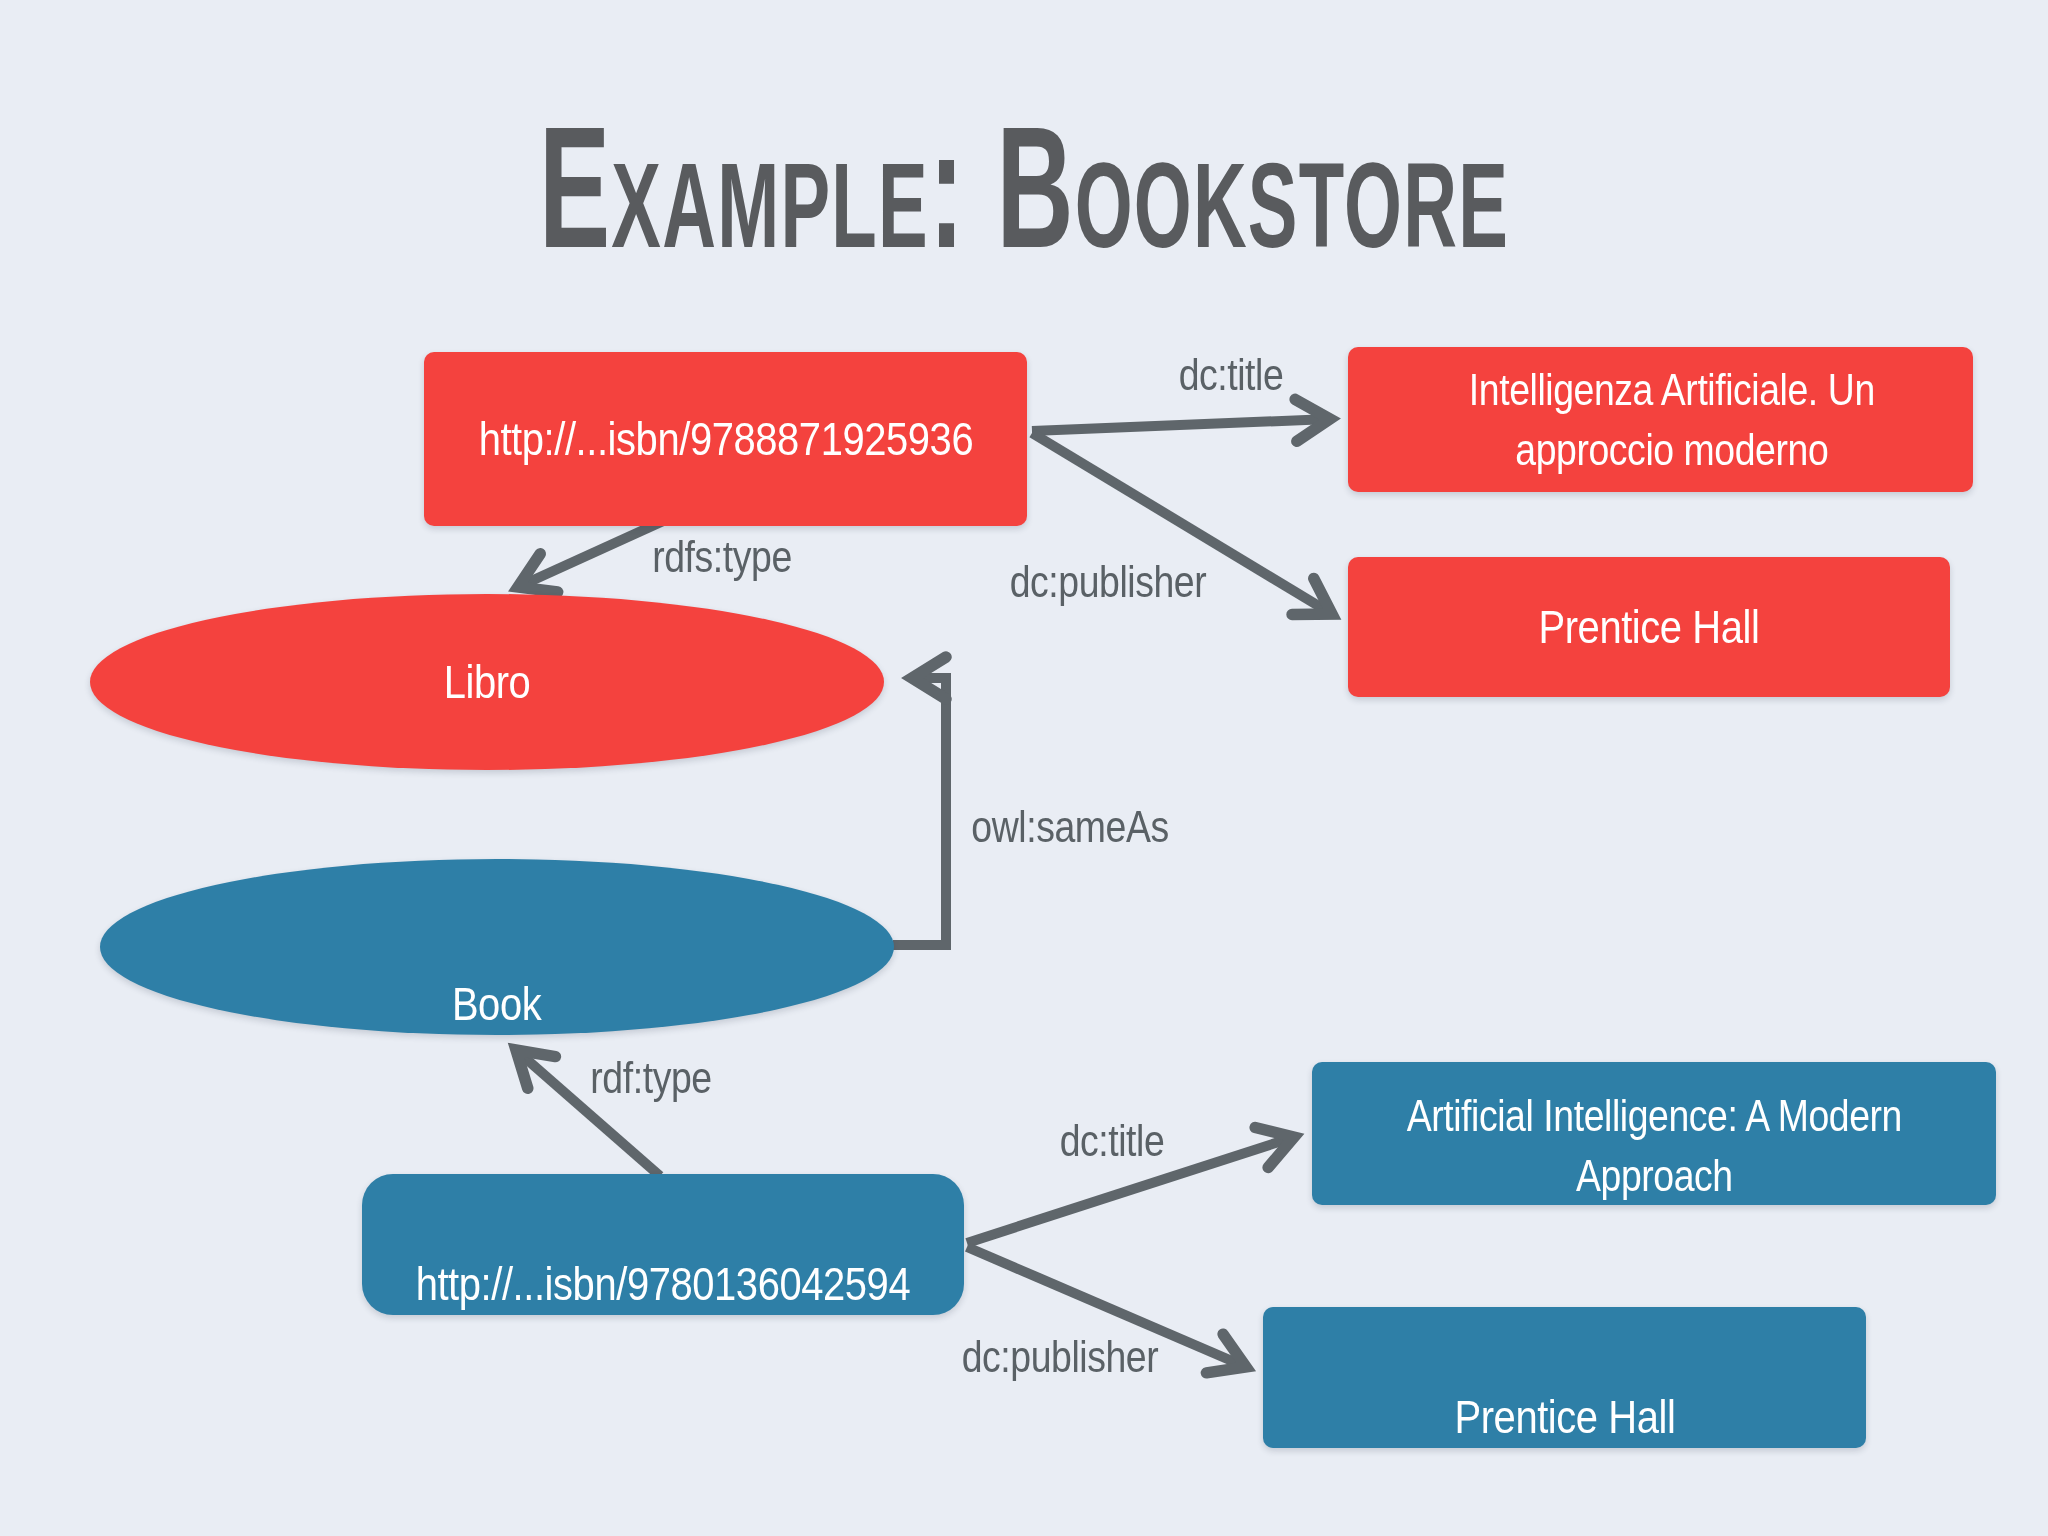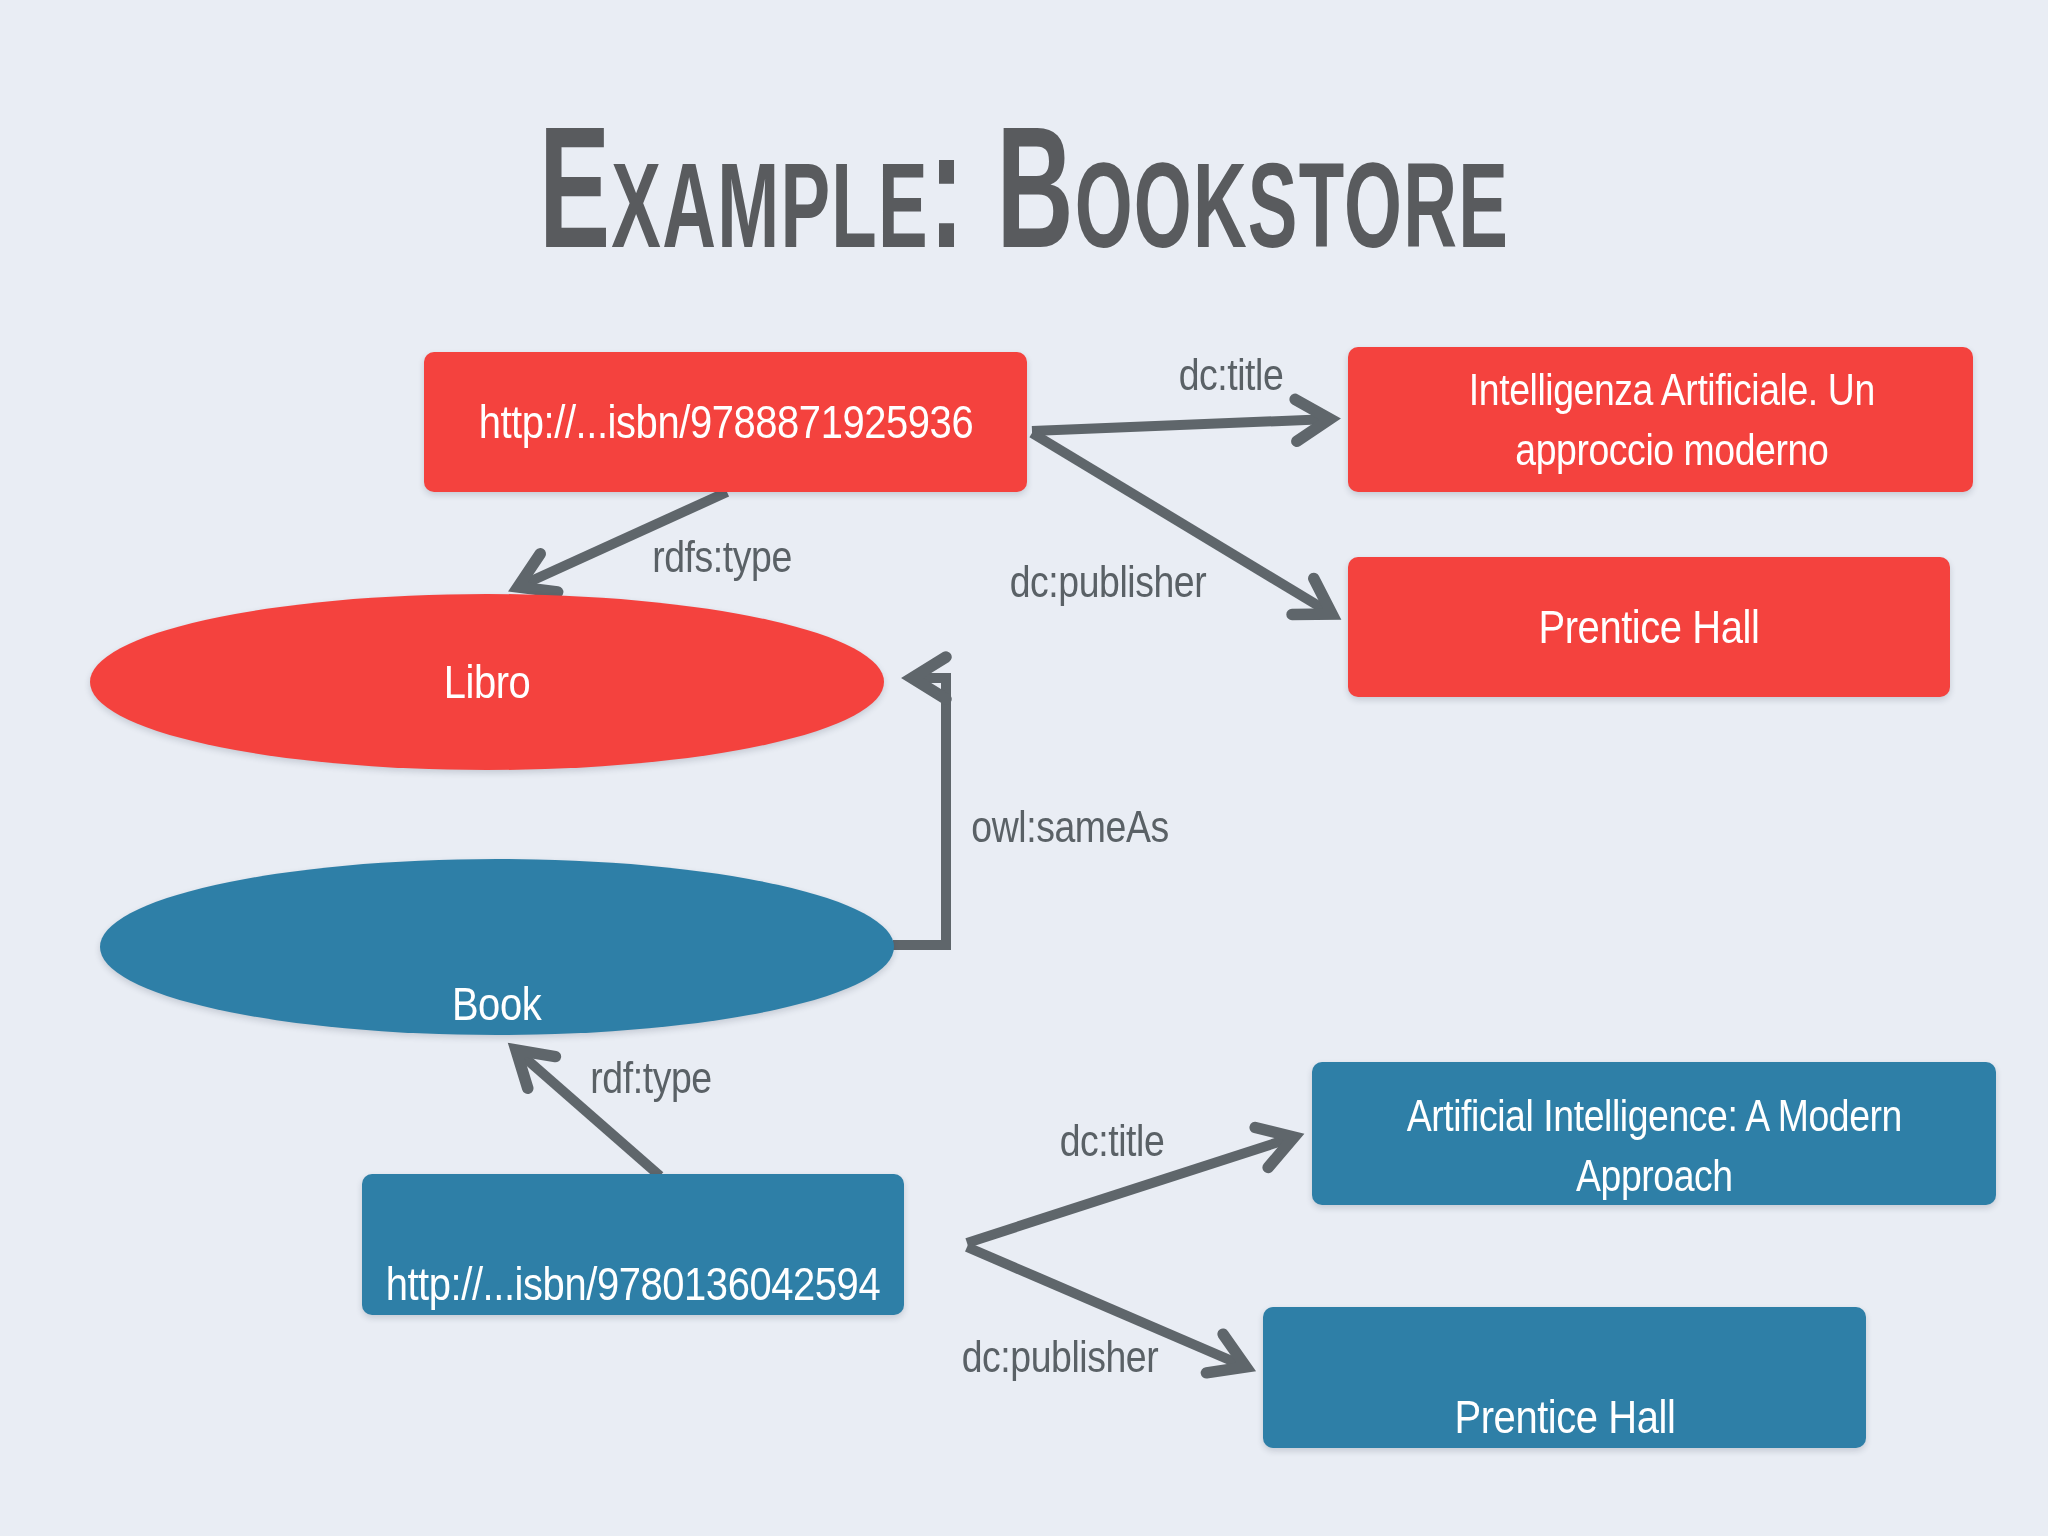--- a/index.html
+++ b/index.html
@@ -78,42 +78,42 @@
       <line x1="1032" y1="431" x2="1330" y2="419" marker-end="url(#arrowhead)"></line>
       <line x1="1032" y1="433" x2="1332" y2="614" marker-end="url(#arrowhead)"></line>
       <line x1="727" y1="492" x2="518" y2="587" marker-end="url(#arrowhead)"></line>
       <polyline points="893,945 946,945 946,678 912,678" marker-end="url(#arrowhead)"></polyline>
       <line x1="660" y1="1176" x2="516" y2="1050" marker-end="url(#arrowhead)"></line>
       <line x1="967" y1="1243" x2="1294" y2="1137" marker-end="url(#arrowhead)"></line>
       <line x1="967" y1="1247" x2="1246" y2="1367" marker-end="url(#arrowhead)"></line>
     </g>
   </svg>
 
-  <div class="node red" style="left:424px;top:352px;width:603px;height:140px;align-items:center;">
+  <div class="node red" style="left:424px;top:352px;width:603px;height:174px;align-items:center;">
     <span class="node-text">http://...isbn/9788871925936</span>
   </div>
 
   <div class="node red" style="left:1348px;top:347px;width:602px;height:145px;padding-left:23px;">
     <span class="node-text" style="font-size:44px;">Intelligenza Artificiale. Un
 approccio moderno</span>
   </div>
 
   <div class="node red" style="left:1348px;top:557px;width:602px;height:140px;">
     <span class="node-text">Prentice Hall</span>
   </div>
 
   <div class="node red ellipse" style="left:90px;top:594px;width:794px;height:176px;">
     <span class="node-text">Libro</span>
   </div>
 
   <div class="node blue ellipse" style="left:100px;top:859px;width:794px;height:176px;">
     <span class="node-text">Book</span>
   </div>
 
-  <div class="node blue" style="left:362px;top:1174px;width:542px;height:141px;">
+  <div class="node blue" style="left:362px;top:1174px;width:602px;height:141px;border-radius:31px;">
     <span class="node-text">http://...isbn/9780136042594</span>
   </div>
 
   <div class="node blue" style="left:1312px;top:1062px;width:684px;height:143px;">
     <span class="node-text" style="font-size:44px;">Artificial Intelligence: A Modern
 Approach</span>
   </div>
 
   <div class="node blue" style="left:1263px;top:1307px;width:603px;height:141px;">
     <span class="node-text">Prentice Hall</span>

